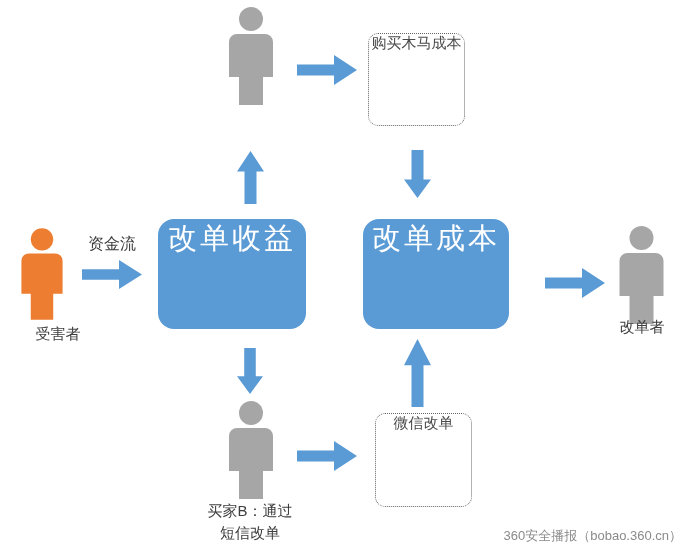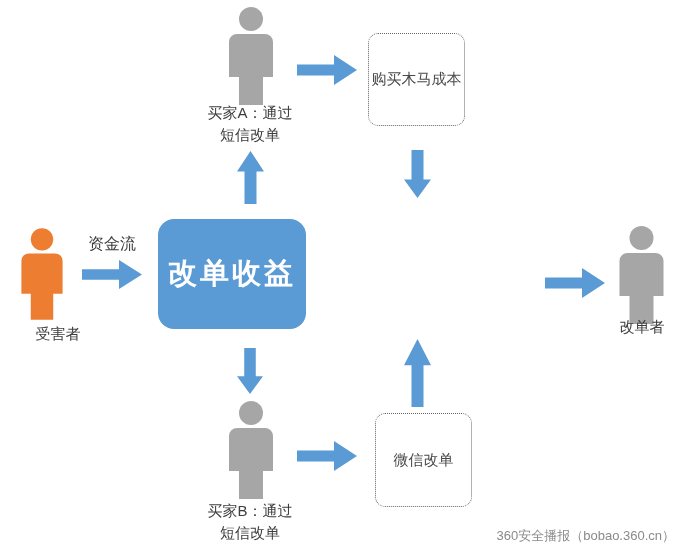--- a/index.html
+++ b/index.html
@@ -29,35 +29,35 @@
   .person-orange { color: var(--orange); }
 
   
   .arrow { color: var(--blue); display: block; }
 
   
   .process-box {
     background: var(--blue);
     border-radius: 16px;
     display: flex;
-    align-items: center;
+    align-items: flex-start;
     justify-content: center;
     color: var(--box_text);
     font-size: 29px;
     letter-spacing: 3px;
-    font-weight: 700;
+    font-weight: 400;
   }
 
   
   .dotted-box {
     border: 1px dotted var(--dotted_border);
     border-radius: 10px;
     background: #fff;
     display: flex;
-    align-items: center;
+    align-items: flex-start;
     justify-content: center;
     color: #4A4A4A;
     font-size: 15px;
     white-space: nowrap;
   }
 
   
   .node-label {
     color: var(--label);
     font-size: 15px;
@@ -81,24 +81,20 @@
 </style>
 </head>
 <body>
 
 <div class="canvas">
 
   <svg class="abs person person-gray" style="left:227px; top:7px;" width="48" height="98" viewBox="0 0 47 98">
     <circle cx="23.5" cy="12" r="12" fill="currentColor"></circle>
     <path d="M1.5,35 a8,8 0 0 1 8,-8 h28 a8,8 0 0 1 8,8 v35 h-10 v28 h-24 v-28 h-10 z" fill="currentColor"></path>
   </svg>
-  <div class="abs node-label" style="left:175px; top:102px; width:150px;">
-    <div>买家A：通过</div>
-    <div>短信改单</div>
-  </div>
 
   <svg class="abs arrow" style="left:297px; top:55px;" width="60" height="30" viewBox="0 0 60 30" preserveAspectRatio="none">
     <polygon points="0,9.5 37,9.5 37,0 60,15 37,30 37,20.5 0,20.5" fill="currentColor"></polygon>
   </svg>
 
   <div class="abs dotted-box" style="left:368px; top:33px; width:97px; height:93px;">
     <span>购买木马成本</span>
   </div>
 
   <svg class="abs arrow" style="left:404px; top:150px;" width="27" height="48" viewBox="0 0 27 52" preserveAspectRatio="none">
@@ -117,20 +113,23 @@
 
   <div class="abs flow-label" style="left:70px; top:234px; width:84px;">资金流</div>
   <svg class="abs arrow" style="left:82px; top:260px;" width="60" height="29" viewBox="0 0 60 30" preserveAspectRatio="none">
     <polygon points="0,9.5 37,9.5 37,0 60,15 37,30 37,20.5 0,20.5" fill="currentColor"></polygon>
   </svg>
 
   <div class="abs process-box" style="left:158px; top:219px; width:148px; height:110px;">
     <span>改单收益</span>
   </div>
 
+  <div class="abs process-box" style="left:363px; top:219px; width:146px; height:110px;">
+    <span>改单成本</span>
+  </div>
 
   <svg class="abs arrow" style="left:237px; top:348px;" width="26" height="46" viewBox="0 0 27 52" preserveAspectRatio="none">
     <polygon points="7.5,0 19.5,0 19.5,32 27,32 13.5,52 0,32 7.5,32" fill="currentColor"></polygon>
   </svg>
 
   <svg class="abs person person-gray" style="left:227px; top:401px;" width="48" height="98" viewBox="0 0 47 98">
     <circle cx="23.5" cy="12" r="12" fill="currentColor"></circle>
     <path d="M1.5,35 a8,8 0 0 1 8,-8 h28 a8,8 0 0 1 8,8 v35 h-10 v28 h-24 v-28 h-10 z" fill="currentColor"></path>
   </svg>
   <div class="abs node-label" style="left:175px; top:500px; width:150px;">
@@ -153,15 +152,15 @@
   <svg class="abs arrow" style="left:545px; top:268px;" width="60" height="30" viewBox="0 0 60 30" preserveAspectRatio="none">
     <polygon points="0,9.5 37,9.5 37,0 60,15 37,30 37,20.5 0,20.5" fill="currentColor"></polygon>
   </svg>
 
   <svg class="abs person person-gray" style="left:618px; top:226px;" width="47" height="98" viewBox="0 0 47 98">
     <circle cx="23.5" cy="12" r="12" fill="currentColor"></circle>
     <path d="M1.5,35 a8,8 0 0 1 8,-8 h28 a8,8 0 0 1 8,8 v35 h-10 v28 h-24 v-28 h-10 z" fill="currentColor"></path>
   </svg>
   <div class="abs node-label" style="left:598px; top:316px; width:88px;font-family:Liberation Serif, serif;">改单者</div>
 
-  <div class="abs watermark" style="right:16px; top:527px;">360安全播报（bobao.360.cn）</div>
+  <div class="abs watermark" style="right:9px; top:527px;">360安全播报（bobao.360.cn）</div>
 
 </div>
 
 </body></html>

